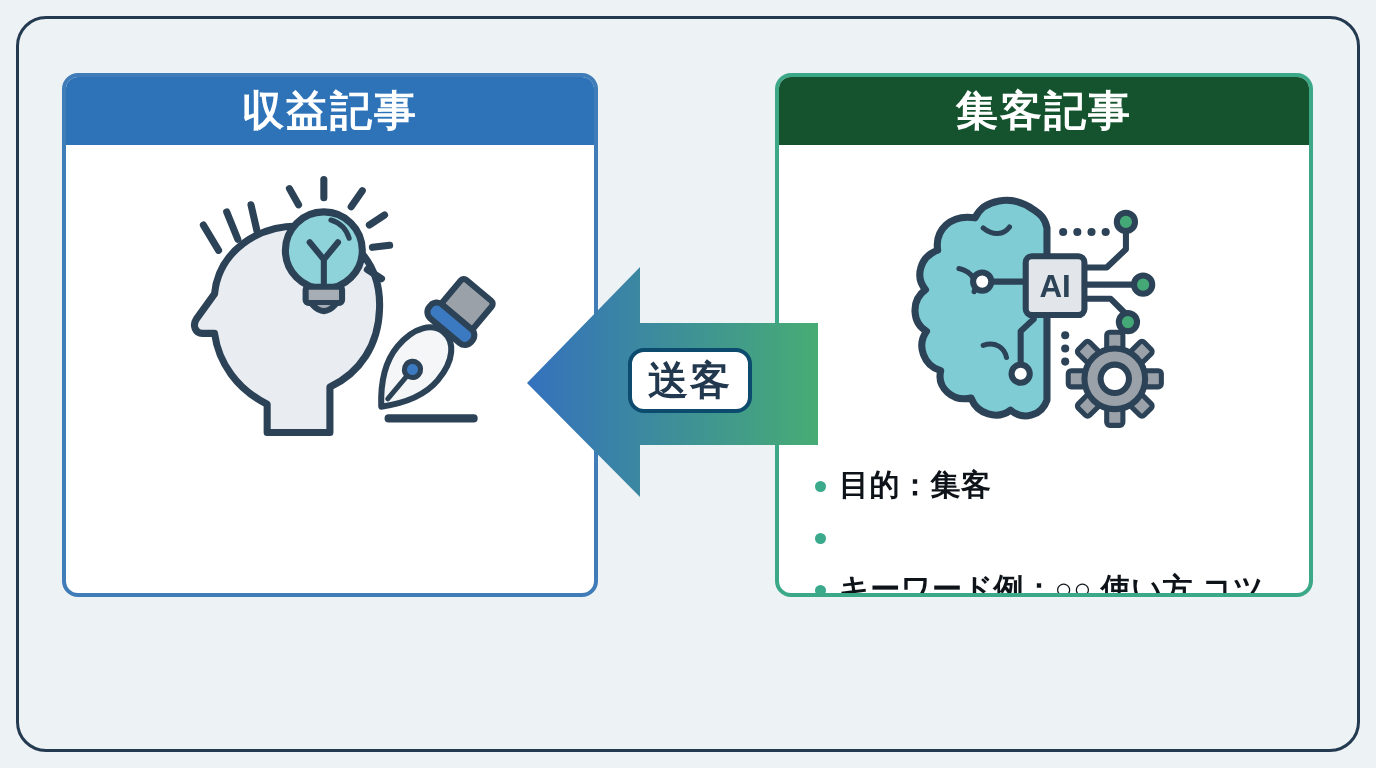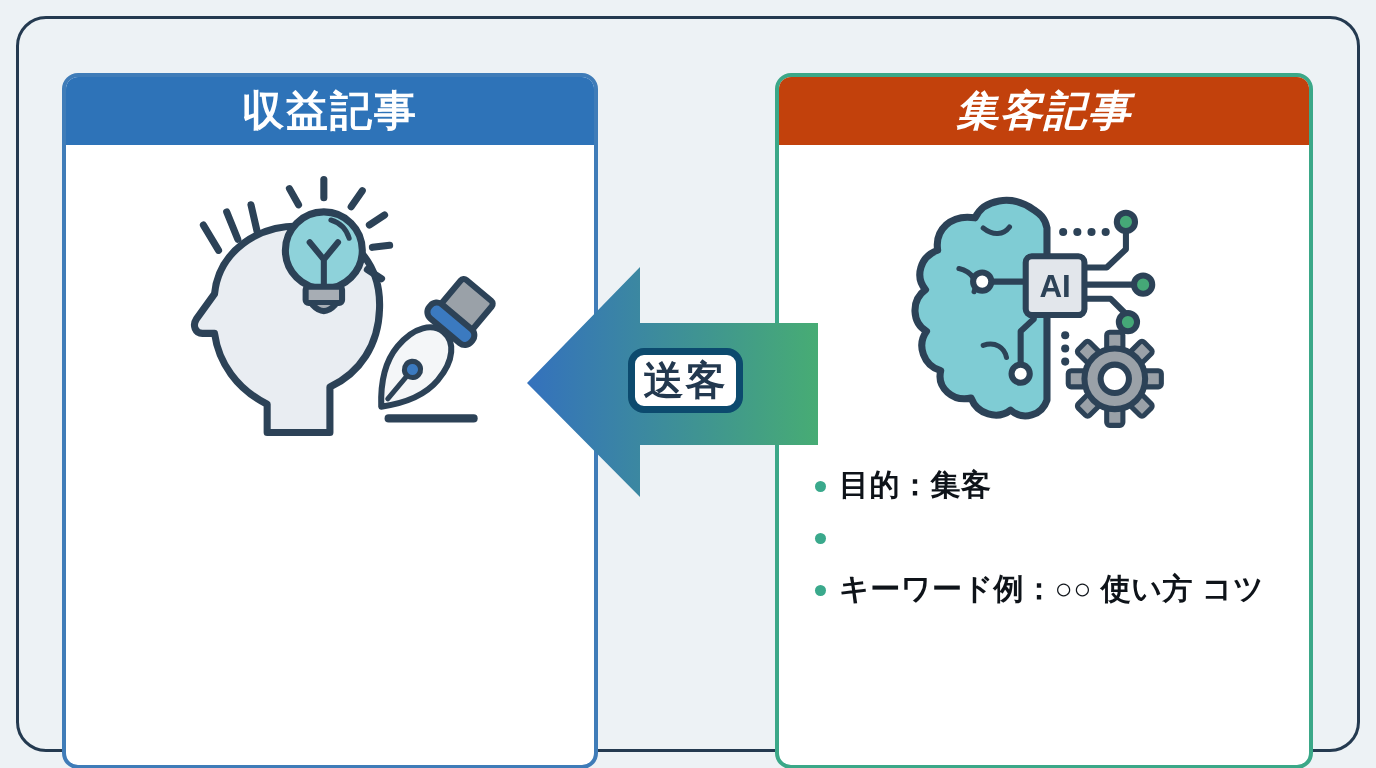--- a/index.html
+++ b/index.html
@@ -8,31 +8,31 @@
 
   .canvas { position: relative; width: 1376px; height: 768px; overflow: hidden; }
 
   .frame {
     position: absolute; inset: 16px;
     border: 3px solid #243a50; border-radius: 30px;
     pointer-events: none;
   }
 
   .card {
-    position: absolute; top: 73px; height: 696px;
+    position: absolute; top: 73px; height: 524px;
     background: #ffffff; border-radius: 16px; overflow: hidden;
   }
   .card.left  { left: 62px;  width: 536px; border: 4px solid #3f7cb8; }
   .card.right { left: 775px; width: 538px; border: 4px solid #3ba888; }
 
   .card-header {
     height: 68px; display: flex; align-items: center; justify-content: center;
   }
   .card.left  .card-header { background: #2e73b8; }
-  .card.right .card-header { background: #c2410c; font-style: italic; }
+  .card.right .card-header { background: #14532d; }
   .card-header h2 {
     color: #ffffff; font-size: 42px; font-weight: 700; letter-spacing: 2px;
   }
 
   .icon-svg { position: absolute; }
   .card.left  .icon-svg { left: 104px; top: 84px; width: 334px; height: 284px; }
   .card.right .icon-svg { left: 103px; top: 94px; width: 334px; height: 284px; }
 
   .bullets {
     position: absolute; left: 36px; top: 382px; list-style: none;
@@ -47,23 +47,23 @@
   .bullet-text {
     font-size: 30px; font-weight: 700; color: #0e1319; white-space: nowrap;
     letter-spacing: 0.5px;
   }
 
   .arrow {
     position: absolute; left: 520px; top: 260px; width: 305px; height: 245px;
     z-index: 5;
   }
   .arrow-label {
-    position: absolute; left: 628px; top: 348px; width: 115px; height: 65px;
+    position: absolute; left: 628px; top: 348px; width: 124px; height: 65px;
     z-index: 6; background: #ffffff;
-    border: 7px solid #0c4a6e; border-radius: 16px;
+    border: 4px solid #0c4a6e; border-radius: 16px;
     display: flex; align-items: center; justify-content: center;
   }
   .arrow-label span {
     font-size: 40px; font-weight: 700; color: #22384f; letter-spacing: 2px;
   }
 </style>
 </head>
 <body>
 
 <div class="canvas">

